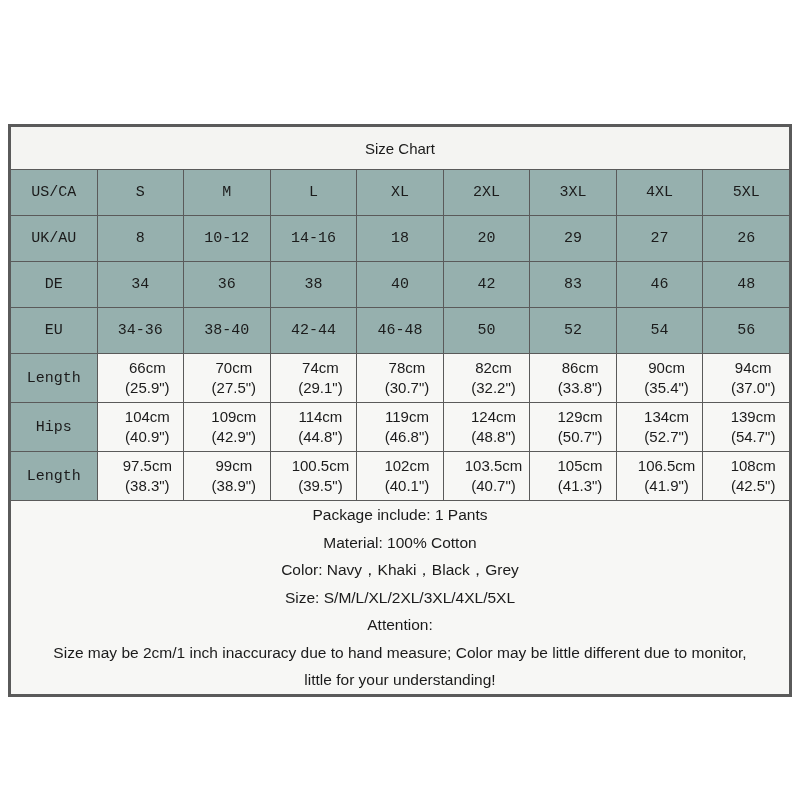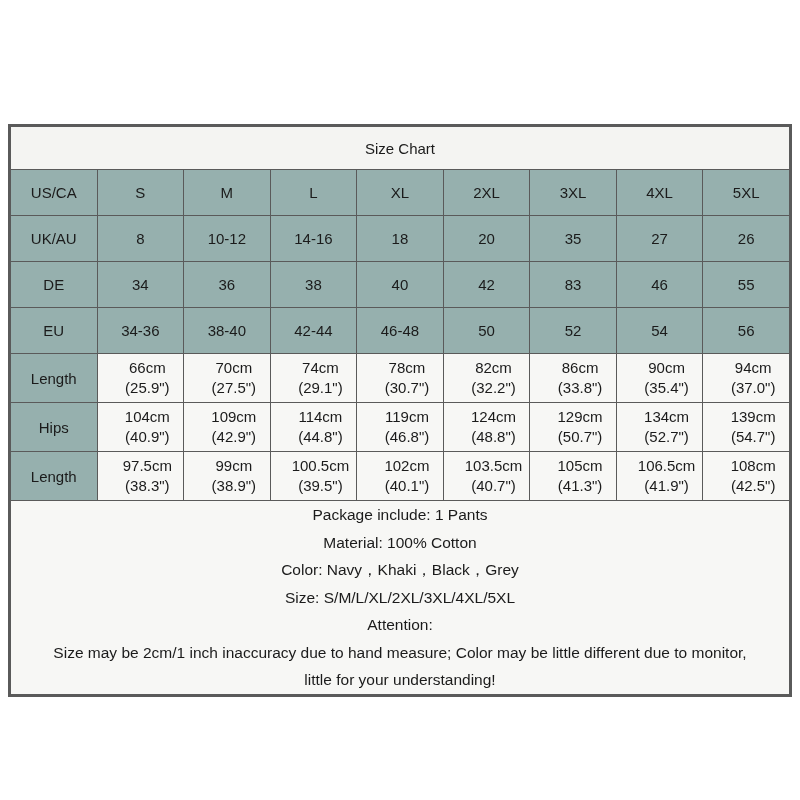--- a/index.html
+++ b/index.html
@@ -42,20 +42,21 @@
     height: 42px;
     font-size: 16px;
     border-left: none;
     border-top: none;
     border-right: none;
   }
 
   
   td.teal {
     background: #96b0ae;
+    font-family: Liberation Mono, monospace;
   }
 
   td.white {
     background: #f7f7f5;
   }
 
   tr.size-row td { height: 45px; }
   tr.meas-row td { height: 48px; }
 
   .meas-line {
@@ -105,35 +106,35 @@
         <td class="teal">5XL</td>
       </tr>
 
       <tr class="size-row">
         <td class="teal">UK/AU</td>
         <td class="teal">8</td>
         <td class="teal">10-12</td>
         <td class="teal">14-16</td>
         <td class="teal">18</td>
         <td class="teal">20</td>
-        <td class="teal">35</td>
+        <td class="teal">29</td>
         <td class="teal">27</td>
         <td class="teal">26</td>
       </tr>
 
       <tr class="size-row">
         <td class="teal">DE</td>
         <td class="teal">34</td>
         <td class="teal">36</td>
         <td class="teal">38</td>
         <td class="teal">40</td>
         <td class="teal">42</td>
         <td class="teal">83</td>
         <td class="teal">46</td>
-        <td class="teal">55</td>
+        <td class="teal">48</td>
       </tr>
 
       <tr class="size-row">
         <td class="teal">EU</td>
         <td class="teal">34-36</td>
         <td class="teal">38-40</td>
         <td class="teal">42-44</td>
         <td class="teal">46-48</td>
         <td class="teal">50</td>
         <td class="teal">52</td>

